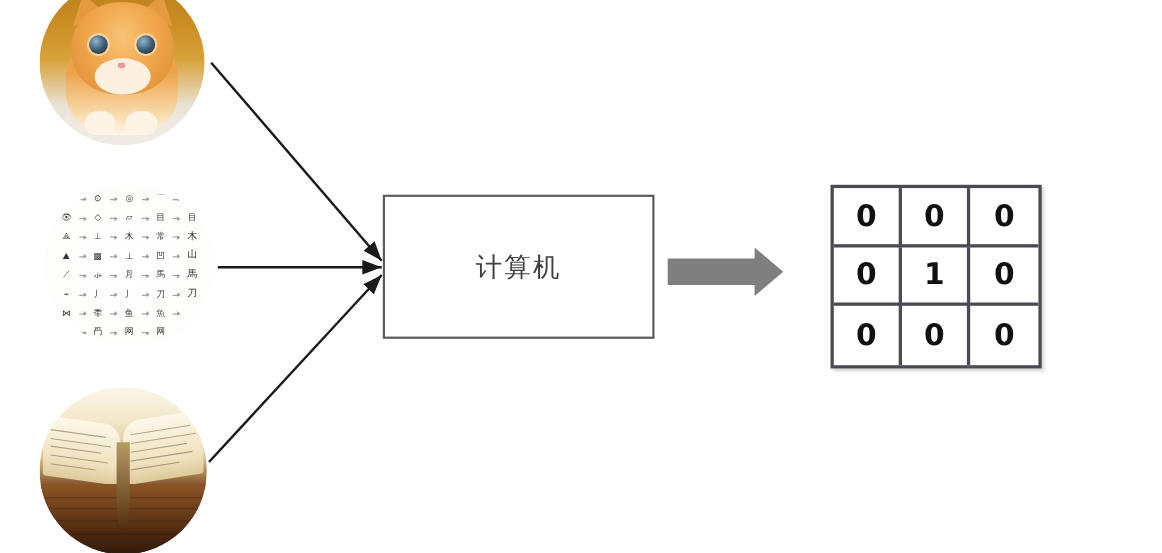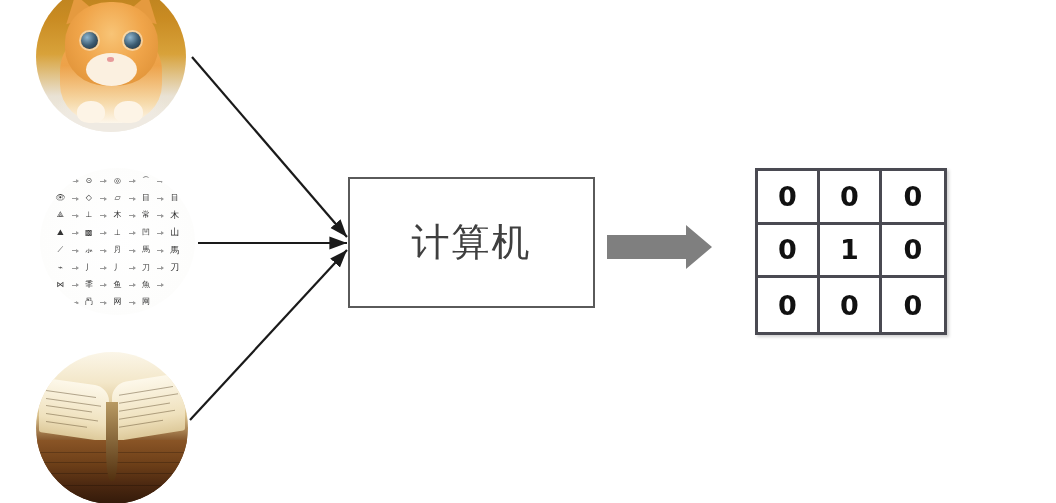--- a/index.html
+++ b/index.html
@@ -239,21 +239,21 @@
     height: 131px;
     border: 2px solid #5a5a5a;
     background: #ffffff;
     box-sizing: border-box;
     display: flex;
     align-items: center;
     justify-content: center;
   }
   #computer-label {
     font-family: "DejaVu Sans", sans-serif;
-    font-size: 38px;
+    font-size: 24px;
     color: #3f3f3f;
     letter-spacing: 2px;
     white-space: nowrap;
   }
 
   
   #matrix {
     position: absolute;
     left: 755px;
     top: 168px;

